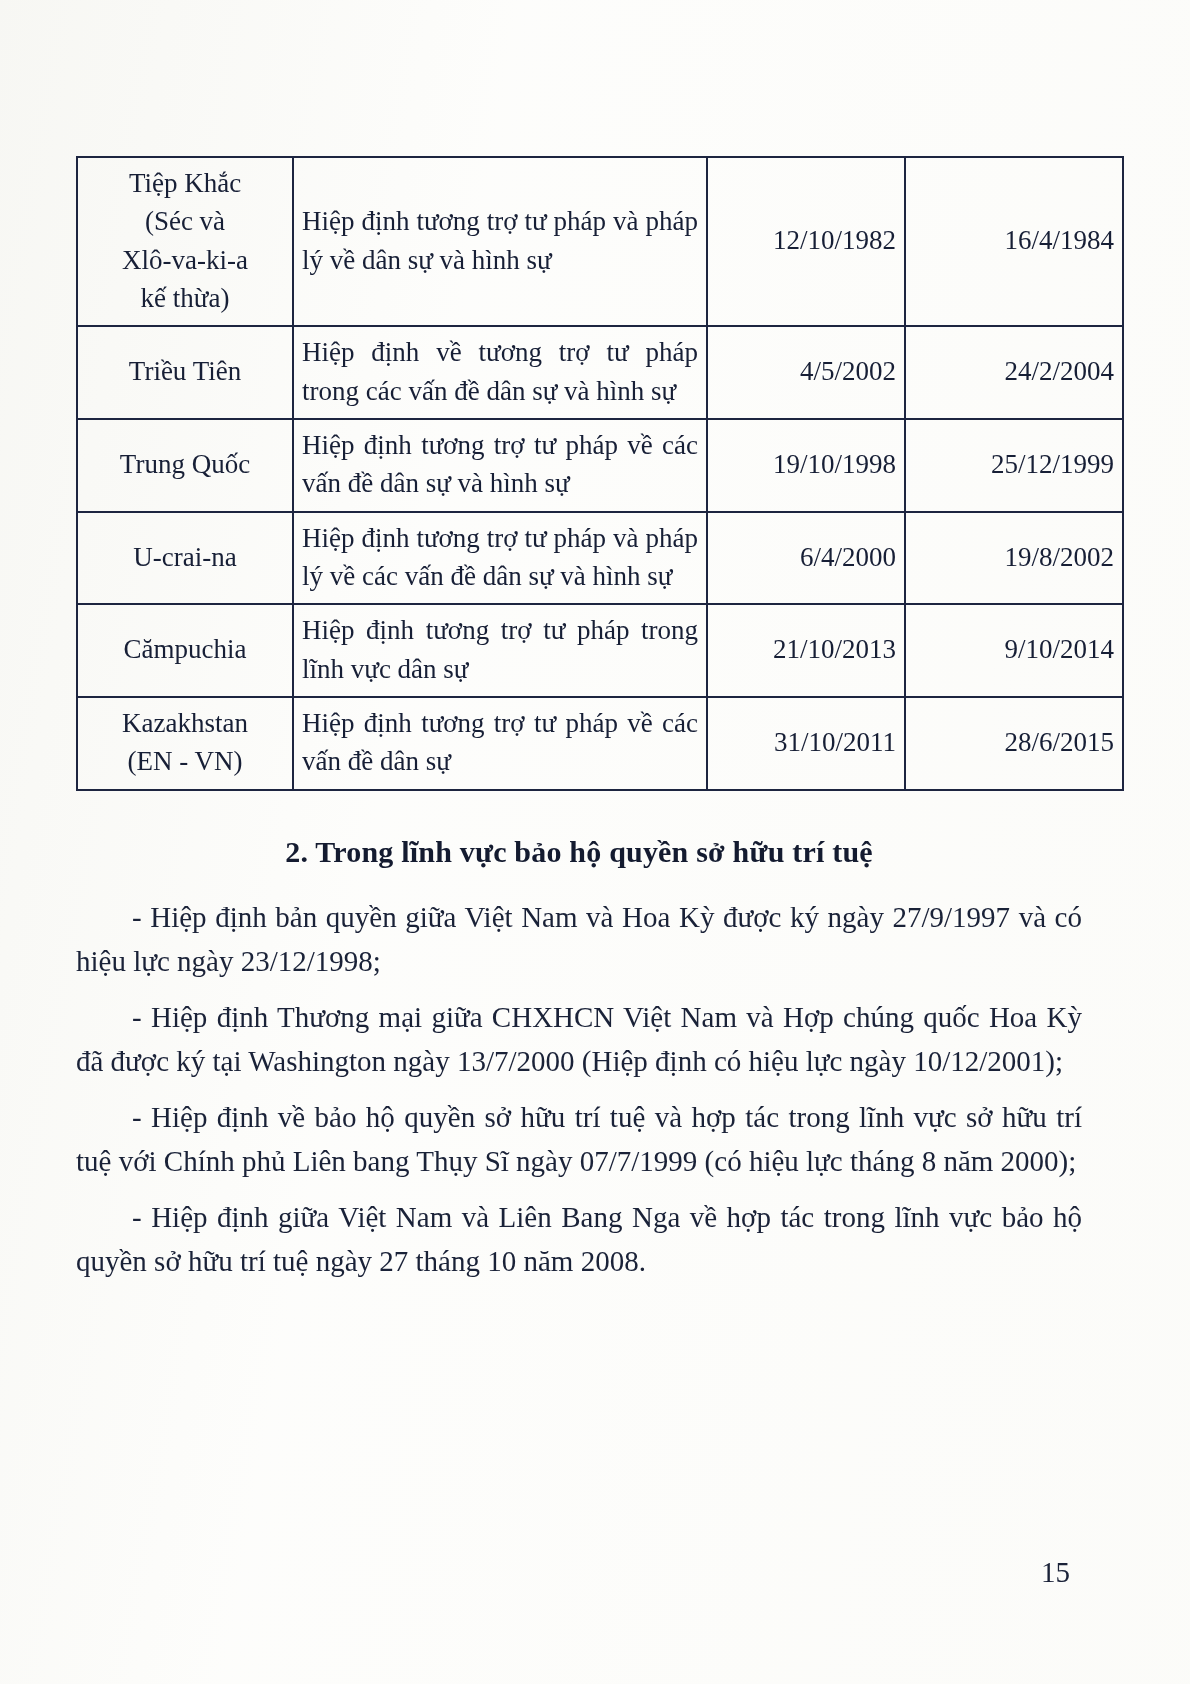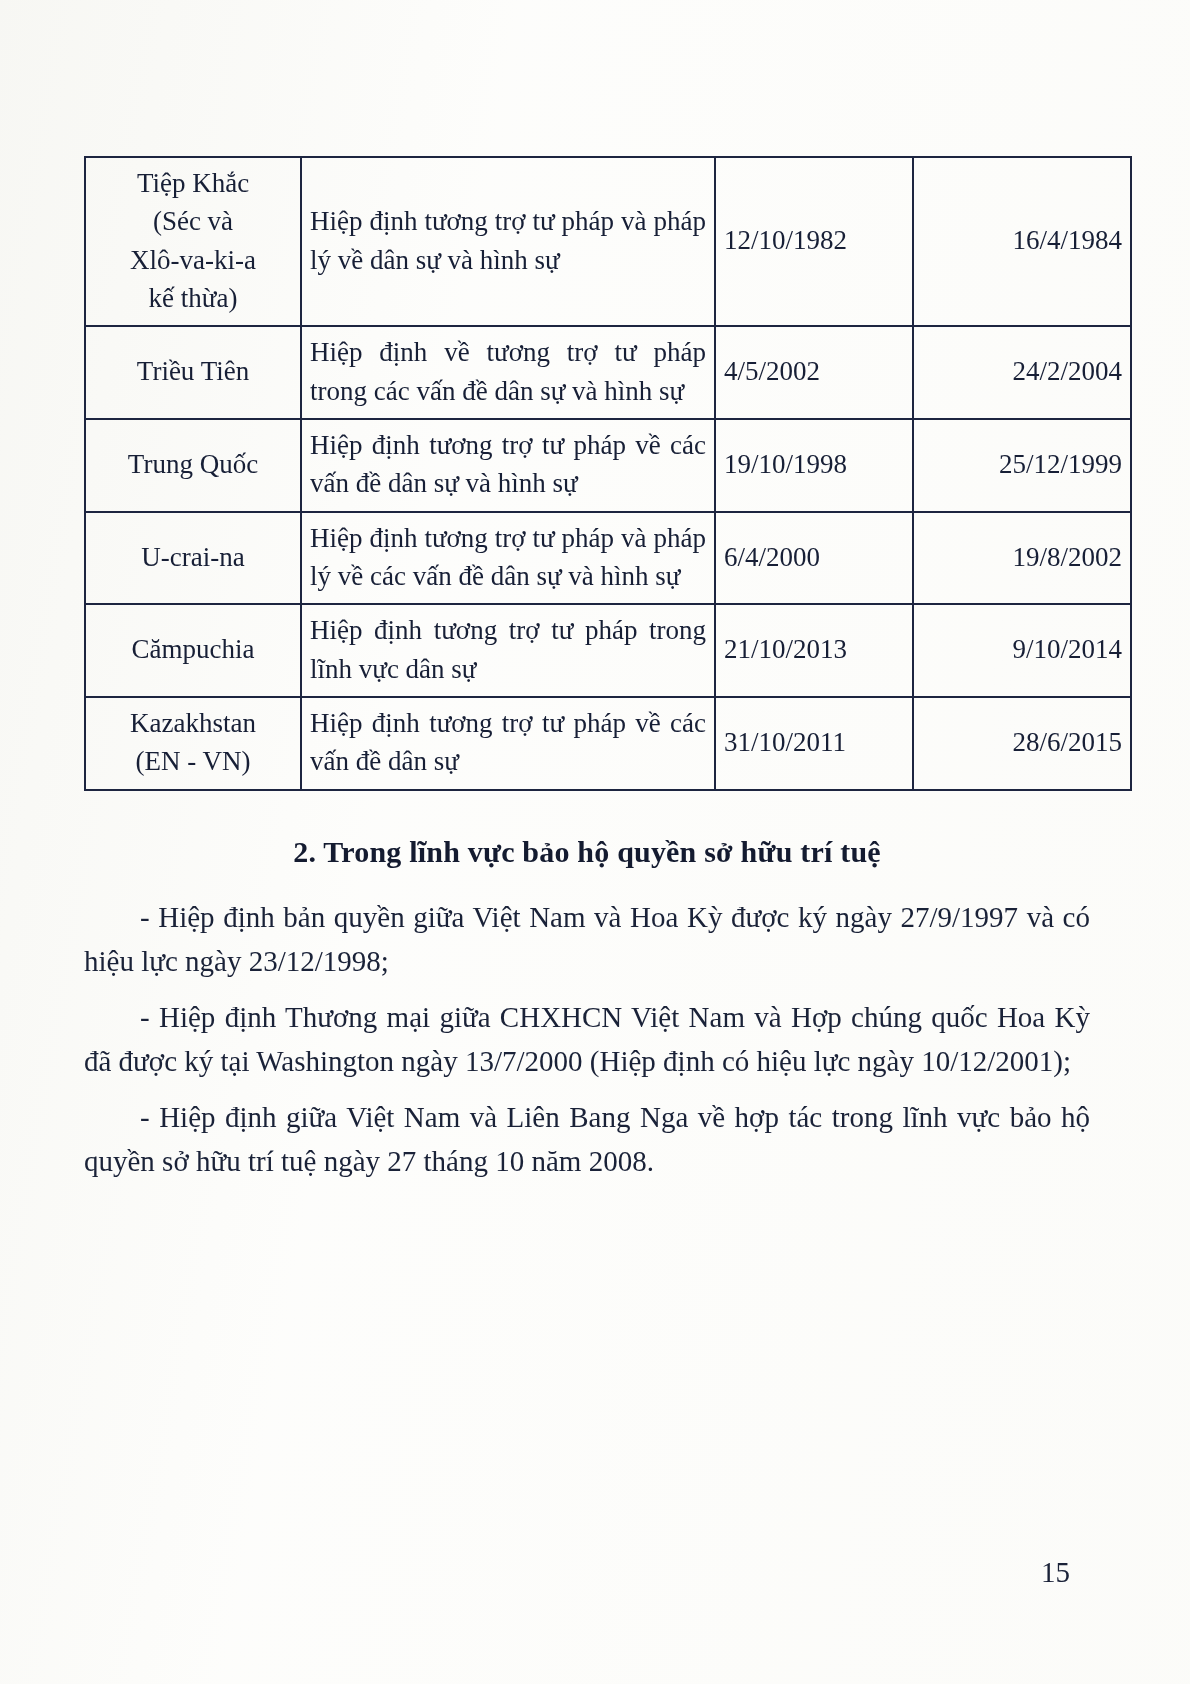--- a/index.html
+++ b/index.html
@@ -25,21 +25,21 @@
     content: "";
     position: absolute;
     inset: 0;
     background:
       linear-gradient(100deg, rgba(246,246,242,0.85) 0%, rgba(253,253,252,0.3) 35%, rgba(250,250,247,0.55) 100%);
     pointer-events: none;
   }
 
   .content {
     position: absolute;
-    left: 84px;
+    left: 76px;
     top: 156px;
     width: 1006px;
   }
 
   
   table.treaty-table {
     border-collapse: collapse;
     width: 1006px;
     table-layout: fixed;
   }
@@ -60,21 +60,21 @@
   td.c-title {
     width: 396px;
     text-align: justify;
     text-align-last: left;
     vertical-align: top;
     padding-top: 10px;
     hyphens: none;
   }
   td.c-date {
     width: 180px;
-    text-align: left;
+    text-align: right;
   }
   td.c-date2 {
     width: 200px;
     text-align: right;
   }
   .country-line { display: block; }
 
   
   h2.section-heading {
     font-size: 30px;
@@ -179,19 +179,20 @@
         </tr>
 
       </tbody>
     </table>
 
     <h2 class="section-heading">2. Trong lĩnh vực bảo hộ quyền sở hữu trí tuệ</h2>
 
     <div class="body-text">
       <p class="para">- Hiệp định bản quyền giữa Việt Nam và Hoa Kỳ được ký ngày 27/9/1997 và có hiệu lực ngày 23/12/1998;</p>
       <p class="para">- Hiệp định Thương mại giữa CHXHCN Việt Nam và Hợp chúng quốc Hoa Kỳ đã được ký tại Washington ngày 13/7/2000 (Hiệp định có hiệu lực ngày 10/12/2001);</p>
+      <p class="para">- Hiệp định về bảo hộ quyền sở hữu trí tuệ và hợp tác trong lĩnh vực sở hữu trí tuệ với Chính phủ Liên bang Thụy Sĩ ngày 07/7/1999 (có hiệu lực tháng 8 năm 2000);</p>
       <p class="para">- Hiệp định giữa Việt Nam và Liên Bang Nga về hợp tác trong lĩnh vực bảo hộ quyền sở hữu trí tuệ ngày 27 tháng 10 năm 2008.</p>
     </div>
 
   </div>
 
   <div class="page-number">15</div>
 </div>
 
 </body></html>

